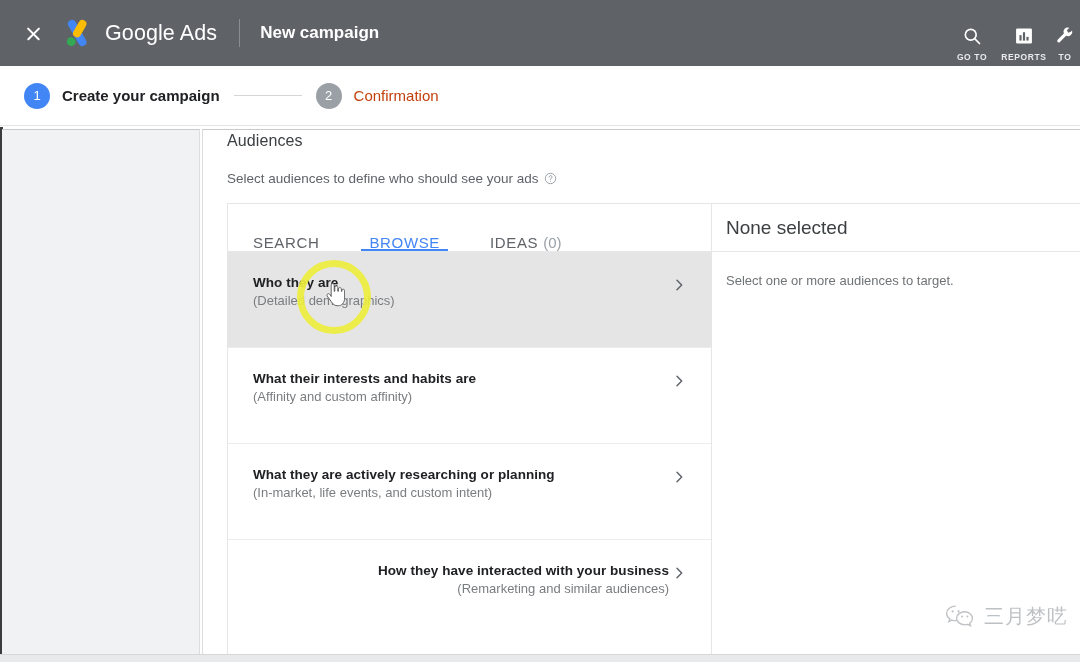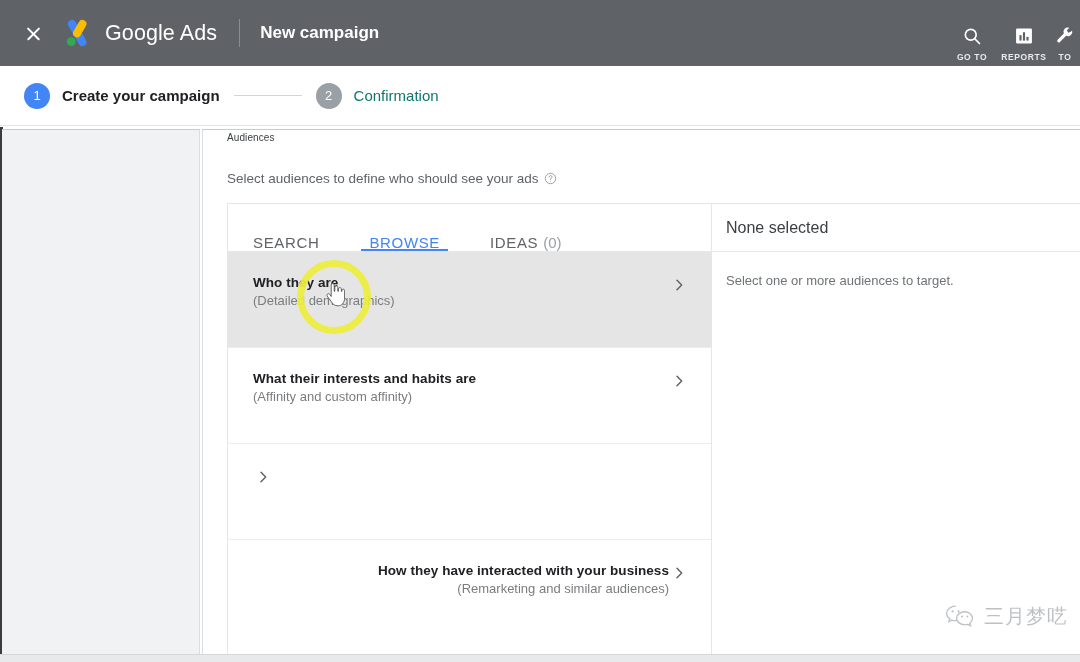--- a/index.html
+++ b/index.html
@@ -133,21 +133,21 @@
     flex: none;
   }
   .step-num.active   { background: #4285f4; }
   .step-num.inactive { background: #9aa0a6; }
   .step-label {
     margin-left: 12px;
     font-size: 15px;
     white-space: nowrap;
   }
   .step-label.active   { color: #202124; font-weight: 700; }
-  .step-label.inactive { color: #0f766e; font-weight: 400; }
+  .step-label.inactive { color: #c2410c; font-weight: 400; }
   .step-line {
     width: 68px; height: 1px;
     background: #d3d5d8;
     margin: 0 14px;
   }
 
   
   .backdrop {
     position: absolute;
     left: 0; top: 127px;
@@ -177,21 +177,21 @@
     width: 878px; height: 533px;
     background: #ffffff;
     border-top: 1px solid #c9cacc;
     border-left: 1px solid #dcdddf;
     overflow: hidden;
   }
 
   .section-title {
     position: absolute;
     left: 24px; top: 2px;
-    font-size: 10px;
+    font-size: 16px;
     color: #3c4043;
     letter-spacing: 0.1px;
     text-align: right;
   }
 
   .section-desc {
     position: absolute;
     left: 24px; top: 41px;
     font-size: 13.5px;
     color: #5f6368;
@@ -296,21 +296,21 @@
     flex: 1 1 auto;
     display: flex;
     flex-direction: column;
   }
   .right-head {
     height: 48px;
     display: flex;
     align-items: center;
     padding-left: 14px;
     border-bottom: 1px solid #e6e7e9;
-    font-size: 16px;
+    font-size: 19px;
     color: #3c4043;
     flex: none;
   }
   .right-body {
     padding: 21px 14px 0 14px;
     font-size: 13px;
     color: #6f7376;
   }
 
   
@@ -495,20 +495,24 @@
               <div class="row-sub">(Affinity and custom affinity)</div>
             </div>
             <div class="row-chevron">
               <svg width="16" height="16" viewBox="0 0 24 24" fill="none" stroke="#5f6368" stroke-width="2.2" stroke-linecap="round" stroke-linejoin="round">
                   <polyline points="9,5 16,12 9,19"></polyline>
                 </svg>
             </div>
           </div>
 
           <div class="browse-row">
+            <div class="row-texts">
+              <div class="row-title">What they are actively researching or planning</div>
+              <div class="row-sub">(In-market, life events, and custom intent)</div>
+            </div>
             <div class="row-chevron">
               <svg width="16" height="16" viewBox="0 0 24 24" fill="none" stroke="#5f6368" stroke-width="2.2" stroke-linecap="round" stroke-linejoin="round">
                   <polyline points="9,5 16,12 9,19"></polyline>
                 </svg>
             </div>
           </div>
 
           <div class="browse-row">
             <div class="row-texts">
               <div class="row-title">How they have interacted with your business</div>

